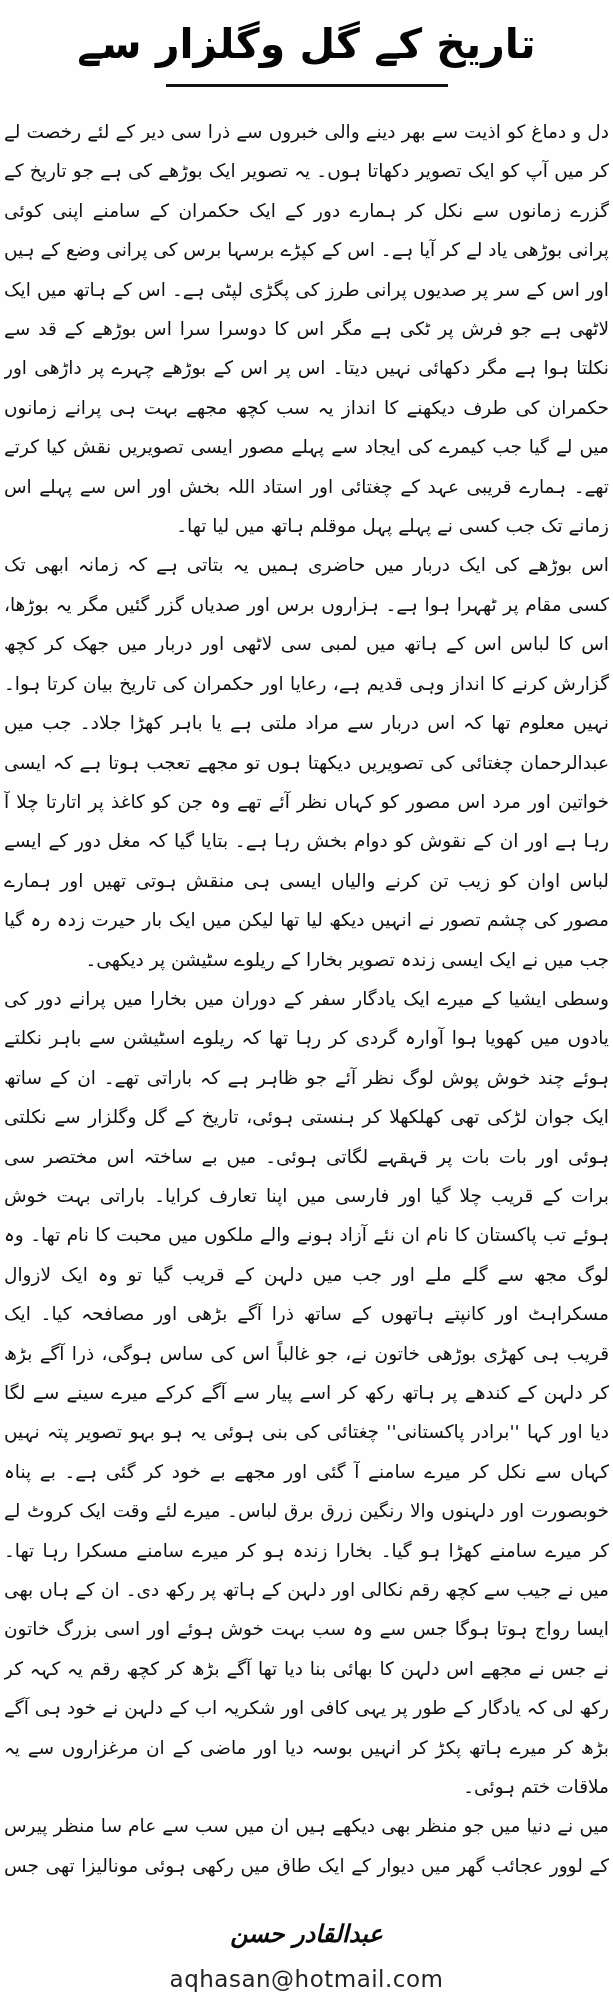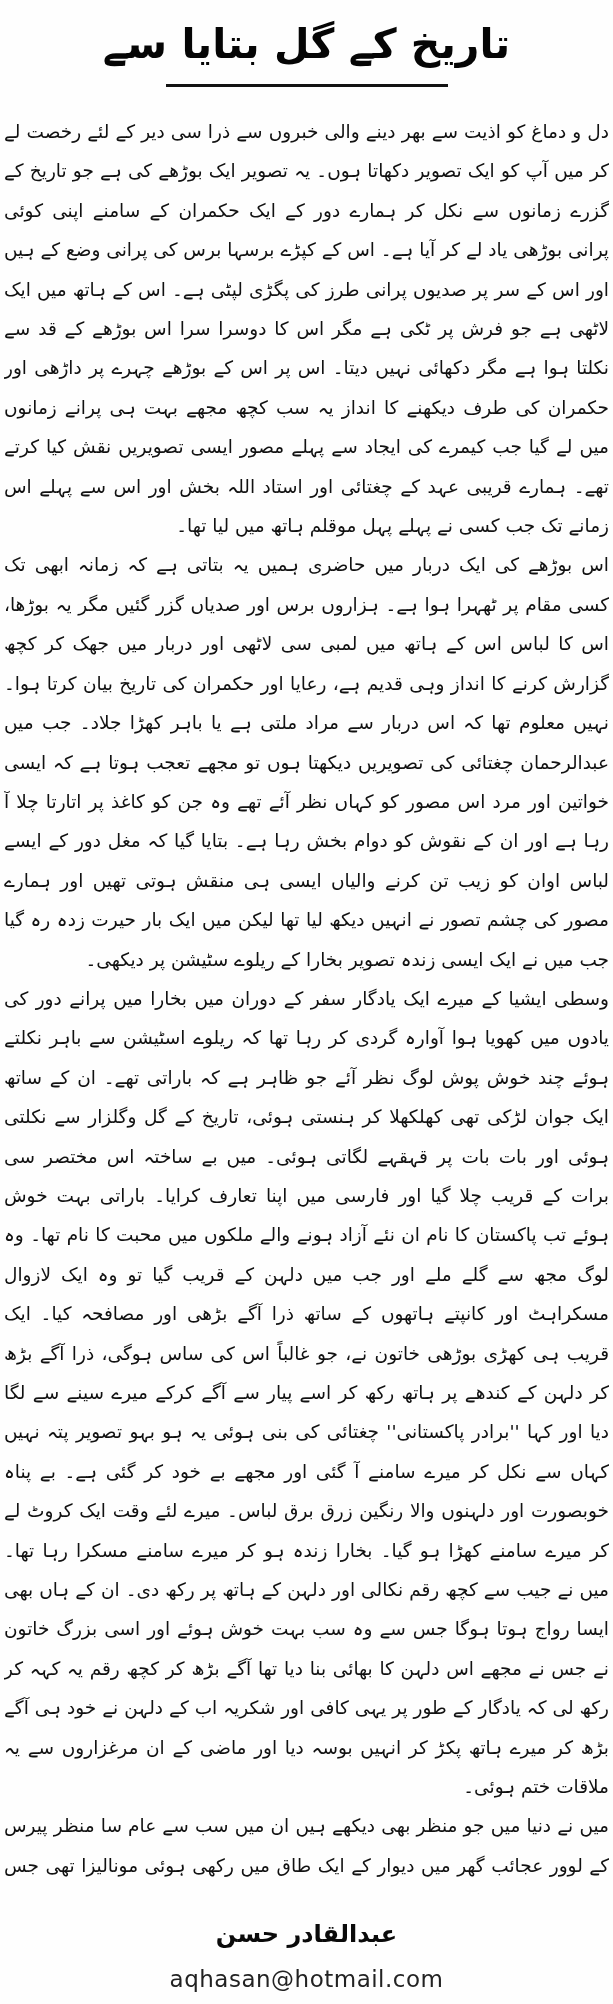--- a/index.html
+++ b/index.html
@@ -40,37 +40,38 @@
   }
   .article-body p { margin:0; padding:0; }
   .footer-author {
     position:absolute;
     bottom:56px; left:0; right:0;
     text-align:center;
     direction:rtl;
     font-weight:bold;
     font-size:24px;
     color:#0a0a0a;
+    font-style:italic;
   }
   .footer-email {
     position:absolute;
     bottom:12px; left:0; right:0;
     text-align:center;
     direction:ltr;
     font-size:23px;
     color:#222222;
     letter-spacing:0.5px;
   }
 </style>
 </head>
 <body>
 
 <div class="page">
   <div class="header">
-    <h1 class="article-title">تاریخ کے گل بتایا سے</h1>
+    <h1 class="article-title">تاریخ کے گل وگلزار سے</h1>
     <div class="title-rule"></div>
   </div>
 
   <div class="article-body">
       <p>دل و دماغ کو اذیت سے بھر دینے والی خبروں سے ذرا سی دیر کے لئے رخصت لے کر میں آپ کو ایک تصویر دکھاتا ہوں۔ یہ تصویر ایک بوڑھے کی ہے جو تاریخ کے گزرے زمانوں سے نکل کر ہمارے دور کے ایک حکمران کے سامنے اپنی کوئی پرانی بوڑھی یاد لے کر آیا ہے۔ اس کے کپڑے برسہا برس کی پرانی وضع کے ہیں اور اس کے سر پر صدیوں پرانی طرز کی پگڑی لپٹی ہے۔ اس کے ہاتھ میں ایک لاٹھی ہے جو فرش پر ٹکی ہے مگر اس کا دوسرا سرا اس بوڑھے کے قد سے نکلتا ہوا ہے مگر دکھائی نہیں دیتا۔ اس پر اس کے بوڑھے چہرے پر داڑھی اور حکمران کی طرف دیکھنے کا انداز یہ سب کچھ مجھے بہت ہی پرانے زمانوں میں لے گیا جب کیمرے کی ایجاد سے پہلے مصور ایسی تصویریں نقش کیا کرتے تھے۔ ہمارے قریبی عہد کے چغتائی اور استاد اللہ بخش اور اس سے پہلے اس زمانے تک جب کسی نے پہلے پہل موقلم ہاتھ میں لیا تھا۔</p>
       <p>اس بوڑھے کی ایک دربار میں حاضری ہمیں یہ بتاتی ہے کہ زمانہ ابھی تک کسی مقام پر ٹھہرا ہوا ہے۔ ہزاروں برس اور صدیاں گزر گئیں مگر یہ بوڑھا، اس کا لباس اس کے ہاتھ میں لمبی سی لاٹھی اور دربار میں جھک کر کچھ گزارش کرنے کا انداز وہی قدیم ہے، رعایا اور حکمران کی تاریخ بیان کرتا ہوا۔ نہیں معلوم تھا کہ اس دربار سے مراد ملتی ہے یا باہر کھڑا جلاد۔ جب میں عبدالرحمان چغتائی کی تصویریں دیکھتا ہوں تو مجھے تعجب ہوتا ہے کہ ایسی خواتین اور مرد اس مصور کو کہاں نظر آئے تھے وہ جن کو کاغذ پر اتارتا چلا آ رہا ہے اور ان کے نقوش کو دوام بخش رہا ہے۔ بتایا گیا کہ مغل دور کے ایسے لباس اوان کو زیب تن کرنے والیاں ایسی ہی منقش ہوتی تھیں اور ہمارے مصور کی چشم تصور نے انہیں دیکھ لیا تھا لیکن میں ایک بار حیرت زدہ رہ گیا جب میں نے ایک ایسی زندہ تصویر بخارا کے ریلوے سٹیشن پر دیکھی۔</p>
       <p>وسطی ایشیا کے میرے ایک یادگار سفر کے دوران میں بخارا میں پرانے دور کی یادوں میں کھویا ہوا آوارہ گردی کر رہا تھا کہ ریلوے اسٹیشن سے باہر نکلتے ہوئے چند خوش پوش لوگ نظر آئے جو ظاہر ہے کہ باراتی تھے۔ ان کے ساتھ ایک جوان لڑکی تھی کھلکھلا کر ہنستی ہوئی، تاریخ کے گل وگلزار سے نکلتی ہوئی اور بات بات پر قہقہے لگاتی ہوئی۔ میں بے ساختہ اس مختصر سی برات کے قریب چلا گیا اور فارسی میں اپنا تعارف کرایا۔ باراتی بہت خوش ہوئے تب پاکستان کا نام ان نئے آزاد ہونے والے ملکوں میں محبت کا نام تھا۔ وہ لوگ مجھ سے گلے ملے اور جب میں دلہن کے قریب گیا تو وہ ایک لازوال مسکراہٹ اور کانپتے ہاتھوں کے ساتھ ذرا آگے بڑھی اور مصافحہ کیا۔ ایک قریب ہی کھڑی بوڑھی خاتون نے، جو غالباً اس کی ساس ہوگی، ذرا آگے بڑھ کر دلہن کے کندھے پر ہاتھ رکھ کر اسے پیار سے آگے کرکے میرے سینے سے لگا دیا اور کہا ''برادر پاکستانی'' چغتائی کی بنی ہوئی یہ ہو بہو تصویر پتہ نہیں کہاں سے نکل کر میرے سامنے آ گئی اور مجھے بے خود کر گئی ہے۔ بے پناہ خوبصورت اور دلہنوں والا رنگین زرق برق لباس۔ میرے لئے وقت ایک کروٹ لے کر میرے سامنے کھڑا ہو گیا۔ بخارا زندہ ہو کر میرے سامنے مسکرا رہا تھا۔ میں نے جیب سے کچھ رقم نکالی اور دلہن کے ہاتھ پر رکھ دی۔ ان کے ہاں بھی ایسا رواج ہوتا ہوگا جس سے وہ سب بہت خوش ہوئے اور اسی بزرگ خاتون نے جس نے مجھے اس دلہن کا بھائی بنا دیا تھا آگے بڑھ کر کچھ رقم یہ کہہ کر رکھ لی کہ یادگار کے طور پر یہی کافی اور شکریہ اب کے دلہن نے خود ہی آگے بڑھ کر میرے ہاتھ پکڑ کر انہیں بوسہ دیا اور ماضی کے ان مرغزاروں سے یہ ملاقات ختم ہوئی۔</p>
       <p>میں نے دنیا میں جو منظر بھی دیکھے ہیں ان میں سب سے عام سا منظر پیرس کے لوور عجائب گھر میں دیوار کے ایک طاق میں رکھی ہوئی مونالیزا تھی جس کی حفاظت کے لئے دو سپاہی دائیں بائیں کھڑے تھے۔ پھر چند ایک اور یادگار مناظر میں قاہرہ کے عجائب گھر میں فرعون موسیٰ کی رکھی ہوئی ممی تھی اور جہاز سے ماؤنٹ ایورسٹ کے سب سے اونچے پتھر کا نظارہ جو دنیا کو اس حال میں دیکھ رہا تھا کہ اس پر بندہ تو کجا برف کا ایک ٹکڑا بھی نہیں تھا۔ دمشق کی مسجد اُمیہ میں ایک گوشہ دیکھا جسے زاویہ غزالی کہا جاتا ہے جہاں بیٹھ کر ہمارے اس صوفی دانشور نے اپنی شہرہ آفاق کتاب لکھی تھی۔ اس زندگی میں بہت کچھ دیکھا لیکن اکثر کو بس دیکھتا چلا گیا۔ رکنے کی ضرورت نہ ہوئی لیکن مجھے اس دنیا کے پورے خطوں میں جو لطف وسطی ایشیا کو دیکھ کر ملا وہ کہیں اور نصیب نہ ہوا۔ ہم برصغیر کے مسلمانوں کے علوم وفنون اور سلوک و معرفت کی روایتیں اور ذخیرے اسی خطے سے ہندوستان پہنچے۔ حدیث کی سب سے بڑی کتاب کے مصنف امام بخاری کے مزار پر حاضری کے دوران میری چیخیں نکل گئیں۔ میں کلام پاک کے بعد دوسری بڑی کتاب کو مرتب کرنے والے کا شکوہ برداشت نہ کر سکا۔ نقشبندی مسلک کے امام اول حضرت بہاء الحق نقشبندی کا پرسکون مزار۔ میں تیمور اور بابر کی یادگاروں اور مزاروں کا ذکر نہیں کرتا، تاشقند کے قریب وہ وادی جس میں بابر کی پرورش ہوئی اور سمرقند میں تیمور کا مزار جس کے سامنے ریگستان نامی مقام پر تین یادگاری عمارتیں کھڑی ہیں ان کے قریب کے سبزہ زار میں ایک مجسمہ کھڑا ہے جس کے ہاتھ میں کتاب ہے۔ مولانا عبدالرحمان جامی کا مجسمہ۔</p>
     </div>
 

